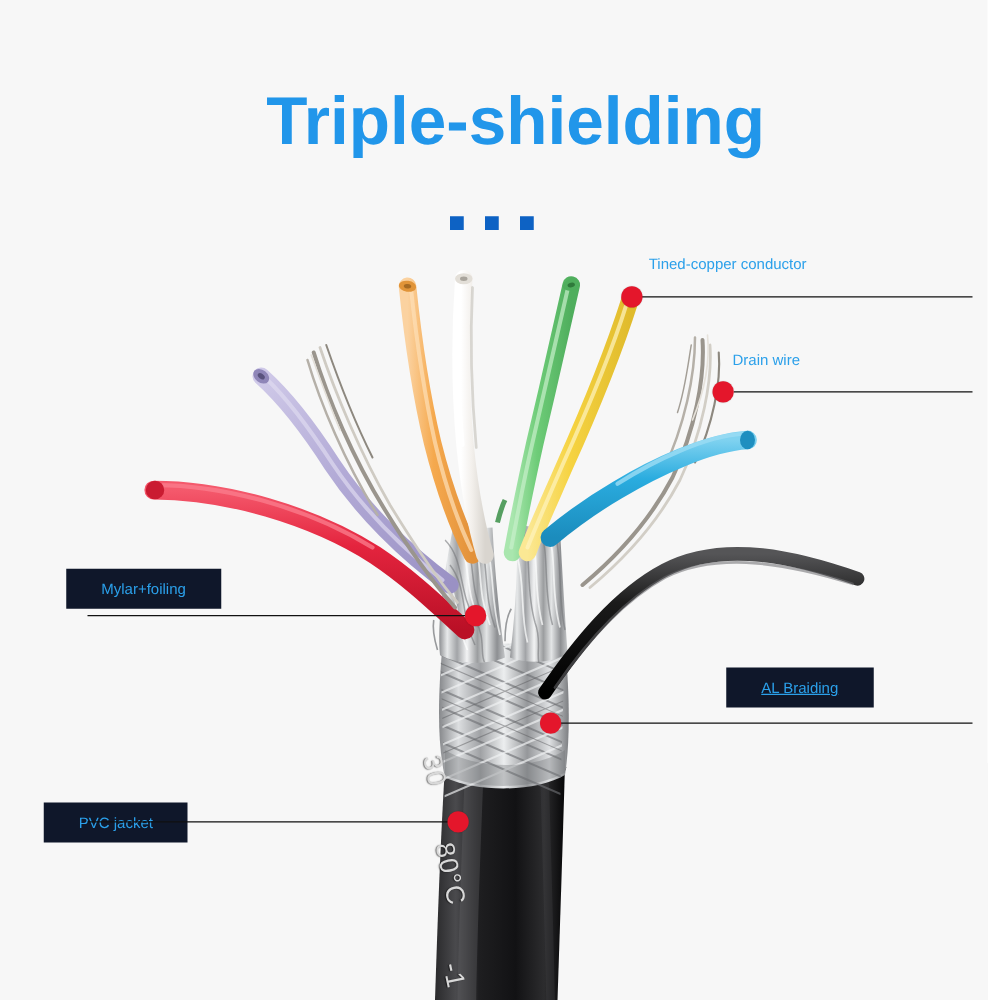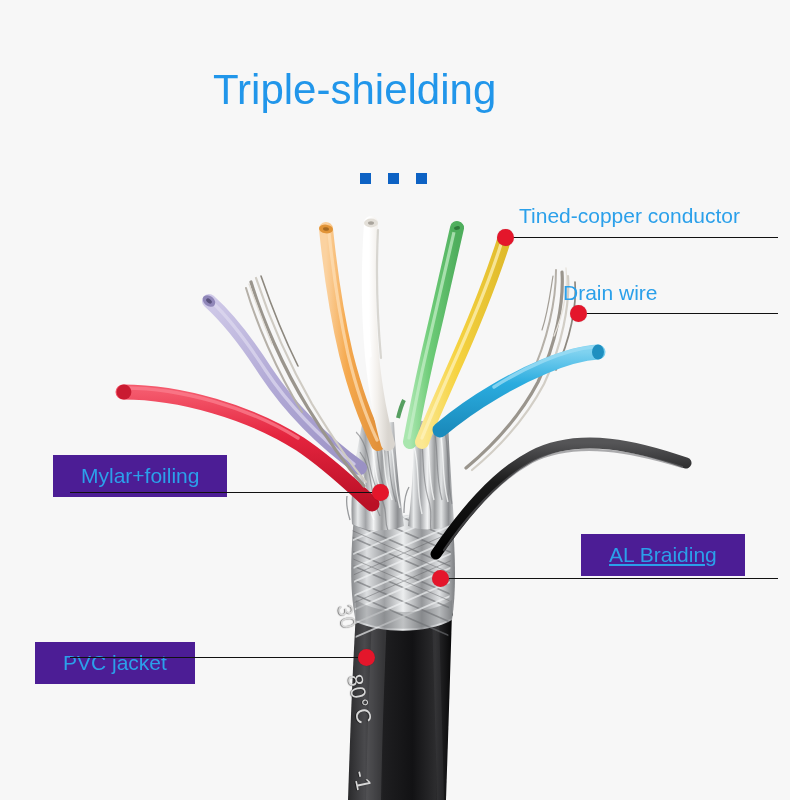--- a/index.html
+++ b/index.html
@@ -9,38 +9,38 @@
   #stage {
     position:relative;
     width:790px; height:800px;
     background:#f7f7f7;
     overflow:hidden;
   }
 
   
   #title {
     position:absolute; left:213px; top:66px;
-    font-size:42px; font-weight:400; letter-spacing:0px;
+    font-size:54px; font-weight:700; letter-spacing:0px;
     color:#2196ea;
     white-space:nowrap;
   }
 
   
   #dots { position:absolute; left:360px; top:173px; display:flex; gap:17px; }
   #dots .sq { width:11px; height:11px; background:#0d62c4; }
 
   
   .callout { position:absolute; }
   .callout .lbl {
     position:absolute;
-    font-size:21px; color:#2ba0ea; white-space:nowrap;
+    font-size:12px; color:#2ba0ea; white-space:nowrap;
     font-weight:400;
   }
   .callout .lbl.boxed {
-    background:#4c1d95;
+    background:#0f172a;
     padding:9px 28px;
   }
   .callout .leader {
     position:absolute; height:0; border-top:1.6px solid #111;
   }
   .callout .dot {
     position:absolute; width:17px; height:17px; border-radius:50%;
     background:#e4162b;
     box-shadow:0 0 1px rgba(0,0,0,.25);
   }
@@ -343,21 +343,21 @@
     <span class="sq"></span>
   </div>
 
   <div class="callout">
     <span class="lbl" style="left:519px; top:204px;">Tined-copper conductor</span>
     <span class="leader" style="left:513px; top:237px; width:265px;"></span>
     <span class="dot" style="left:497px; top:229px;"></span>
   </div>
 
   <div class="callout">
-    <span class="lbl" style="left:563px; top:281px;">Drain wire</span>
+    <span class="lbl" style="left:586px; top:281px;">Drain wire</span>
     <span class="leader" style="left:587px; top:313px; width:191px;"></span>
     <span class="dot" style="left:570px; top:305px;"></span>
   </div>
 
   <div class="callout">
     <span class="lbl boxed" style="left:53px; top:455px;">Mylar+foiling</span>
     <span class="leader" style="left:70px; top:492px; width:305px;"></span>
     <span class="dot" style="left:372px; top:484px;"></span>
   </div>
 

